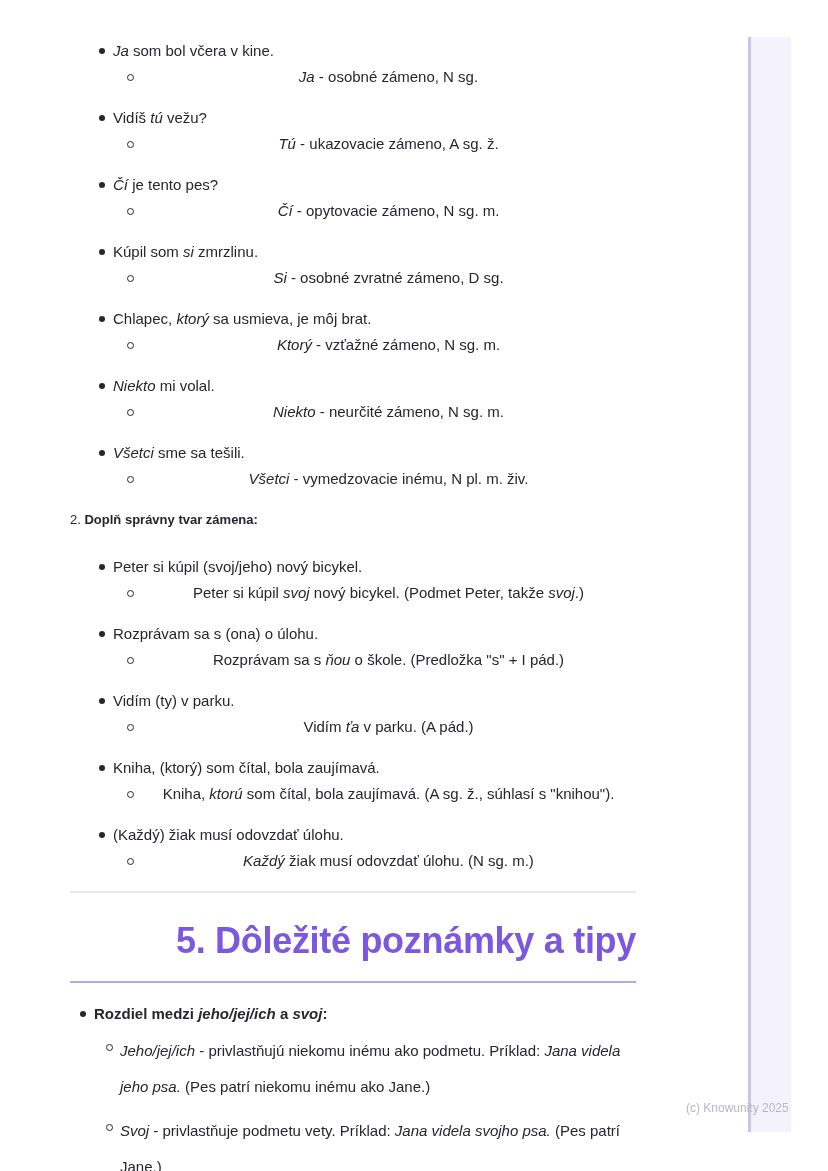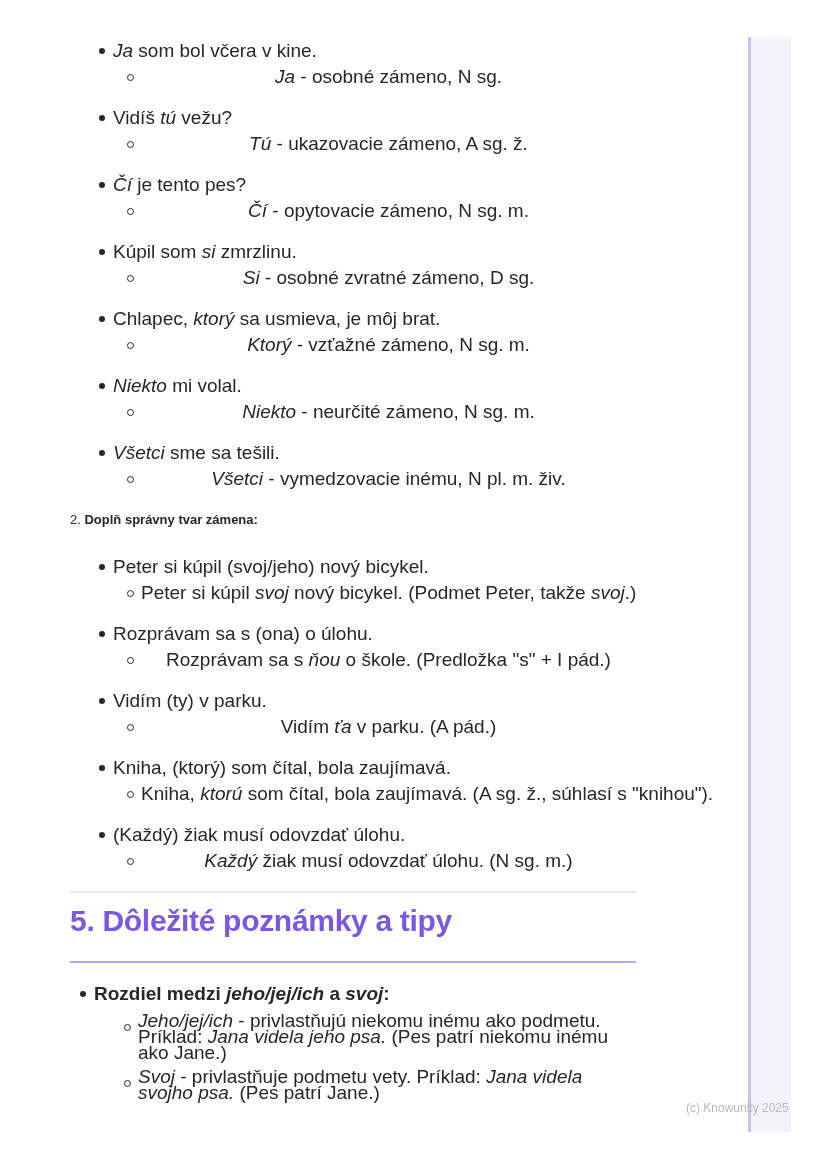--- a/index.html
+++ b/index.html
@@ -12,49 +12,50 @@
     --watermark:#b8b8c0;
   }
   html,body{margin:0;padding:0;}
   body{
     width:828px;height:1171px;position:relative;background:#ffffff;
     font-family:"Liberation Sans", sans-serif;color:var(--text);
     overflow:hidden;
   }
   .content{position:absolute;left:70px;top:38px;width:566px;}
   ul{list-style:none;margin:0;padding:0;}
-  .line{position:relative;line-height:26px;font-size:19px;}
+  .line{position:relative;line-height:26px;font-size:15px;}
   .nowrap{white-space:nowrap;}
   .i{font-style:italic;}
   .b{font-weight:700;}
   .bi{font-weight:700;font-style:italic;}
   .marker{position:absolute;display:block;}
   .marker.dot{left:-14px;top:10px;width:6px;height:6px;border-radius:50%;background:var(--text);}
   .marker.circle{left:-14px;top:10px;width:5px;height:5px;border:1.5px solid var(--text);border-radius:50%;background:transparent;box-sizing:content-box;}
   
   ul.ex > li{position:relative;padding-left:43px;margin-bottom:15px;}
   ul.ex .subs .line.sub{margin-left:28px;text-align:center;}
   
   .num-heading{margin:14px 0 21px 0;font-size:13px;line-height:26px;}
   .num-heading .num{font-weight:400;}
   .num-heading .ttl{font-weight:700;}
   
   .divider{border:none;border-top:2px solid var(--divider);margin:17px 0 0 0;width:100%;}
   
   .section-heading{
-    color:var(--accent);font-size:30px;line-height:40px;font-weight:700;
-    margin:8px 0 18px 0;padding-bottom:20px;border-bottom:2px solid var(--accent-light);
+    color:var(--accent);font-size:36px;line-height:40px;font-weight:700;
+    margin:28px 0 18px 0;padding-bottom:20px;border-bottom:2px solid var(--accent-light);
     letter-spacing:-0.3px;
+    text-align:right;
   }
   
   ul.notes > li{position:relative;padding-left:24px;margin-bottom:14px;}
   ul.notes > li > .line.main .marker.dot{left:-14px;}
   ul.notes .subs{margin-top:6px;}
   ul.notes .subs > li{margin-bottom:8px;}
-  ul.notes .subs .line.sub{margin-left:44px;line-height:16px;max-width:504px;}
+  ul.notes .subs .line.sub{margin-left:26px;line-height:36px;max-width:504px;}
   ul.notes .subs .line.sub .marker.circle{top:11px;}
   
   .side-strip{
     position:absolute;left:748px;top:37px;width:43px;height:1095px;
     background:var(--strip-fill);border-left:3px solid var(--strip-edge);
     box-sizing:border-box;z-index:1;
   }
   .watermark{
     position:absolute;left:686px;top:1101px;font-size:12px;line-height:14px;
     color:var(--watermark);z-index:2;white-space:nowrap;

